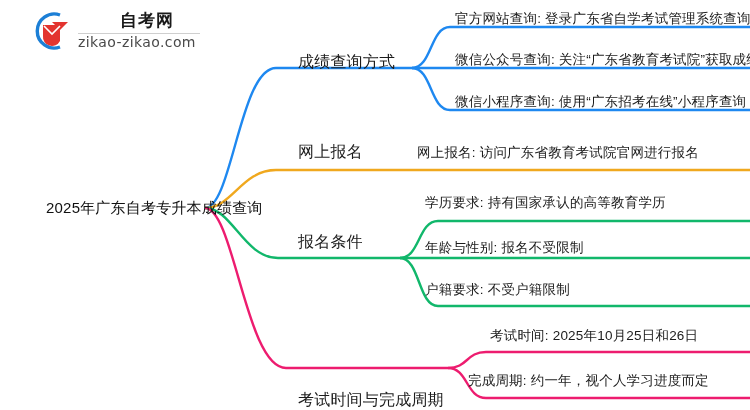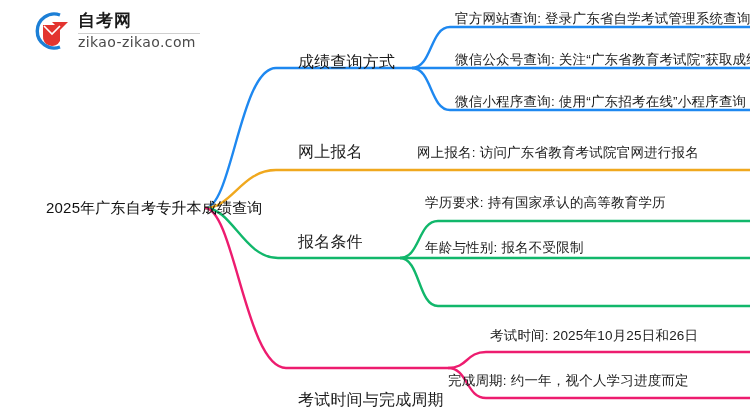--- a/index.html
+++ b/index.html
@@ -71,20 +71,21 @@
     left: 48px;
     top: 3px;
     width: 130px;
   }
   .logo-title {
     font-size: 17px;
     font-weight: bold;
     color: #1a1a1a;
     letter-spacing: 1px;
     line-height: 20px;
+    margin-left: 42px;
   }
   .logo-rule {
     width: 122px;
     height: 1px;
     background: #cfcfcf;
     margin: 2px 0 2px 0;
   }
   .logo-domain {
     font-size: 14px;
     color: #4a4a4a;
@@ -154,17 +155,18 @@
   <div class="node-label branch-label" style="left:298px; top:344px;margin-top:48px;">考试时间与完成周期</div>
 
   <div class="node-label leaf-label" style="left:455px; top:12px;">官方网站查询: 登录广东省自学考试管理系统查询</div>
   <div class="node-label leaf-label" style="left:455px; top:53px;">微信公众号查询: 关注“广东省教育考试院”获取成绩</div>
   <div class="node-label leaf-label" style="left:455px; top:95px;">微信小程序查询: 使用“广东招考在线”小程序查询</div>
 
   <div class="node-label leaf-label" style="left:425px; top:196px;">学历要求: 持有国家承认的高等教育学历</div>
 
   <div class="node-label leaf-label" style="left:417px; top:146px;">网上报名: 访问广东省教育考试院官网进行报名</div>
   <div class="node-label leaf-label" style="left:425px; top:241px;">年龄与性别: 报名不受限制</div>
+  <div class="node-label leaf-label" style="left:425px; top:283px;">户籍要求: 不受户籍限制</div>
 
   <div class="node-label leaf-label" style="left:490px; top:329px;">考试时间: 2025年10月25日和26日</div>
-  <div class="node-label leaf-label" style="left:448px; top:374px;">完成周期: 约一年，视个人学习进度而定</div>
+  <div class="node-label leaf-label" style="left:468px; top:374px;">完成周期: 约一年，视个人学习进度而定</div>
 
 </div>
 
 </body></html>

